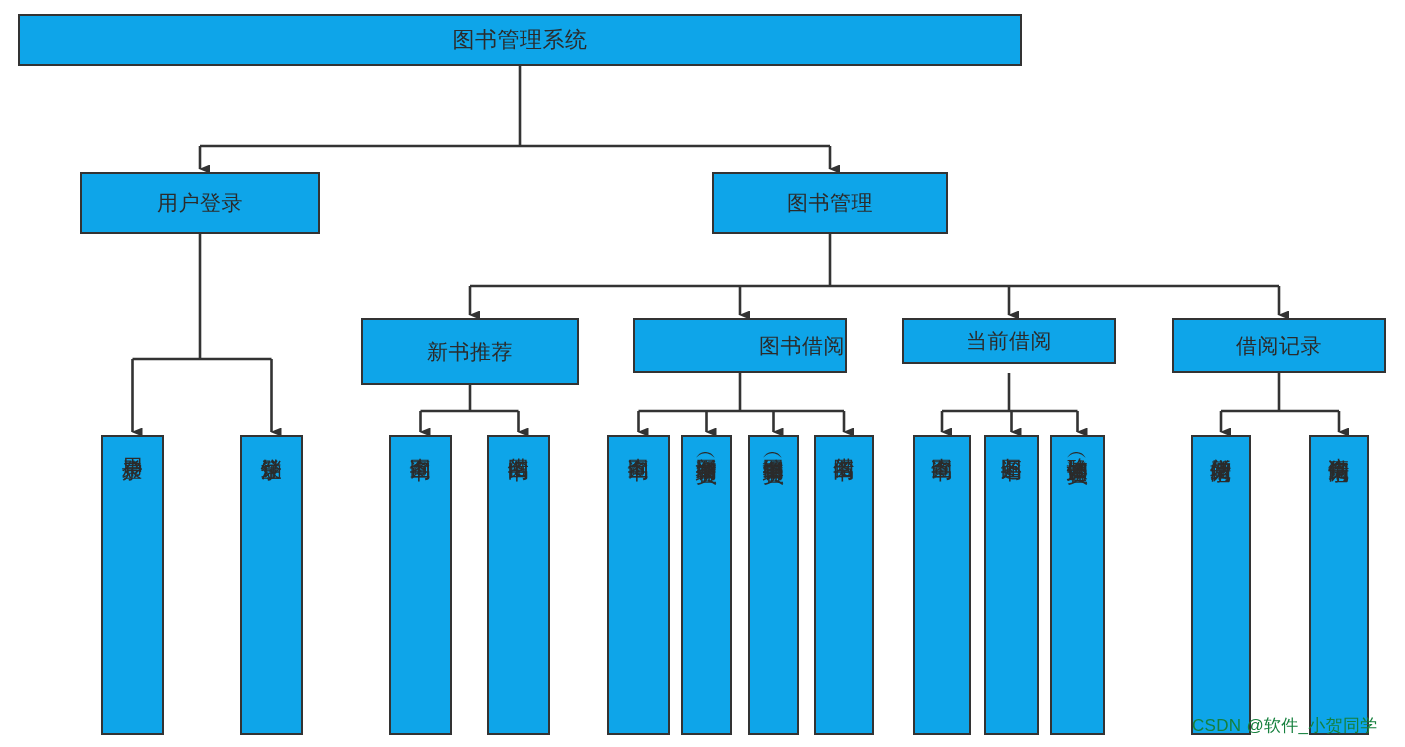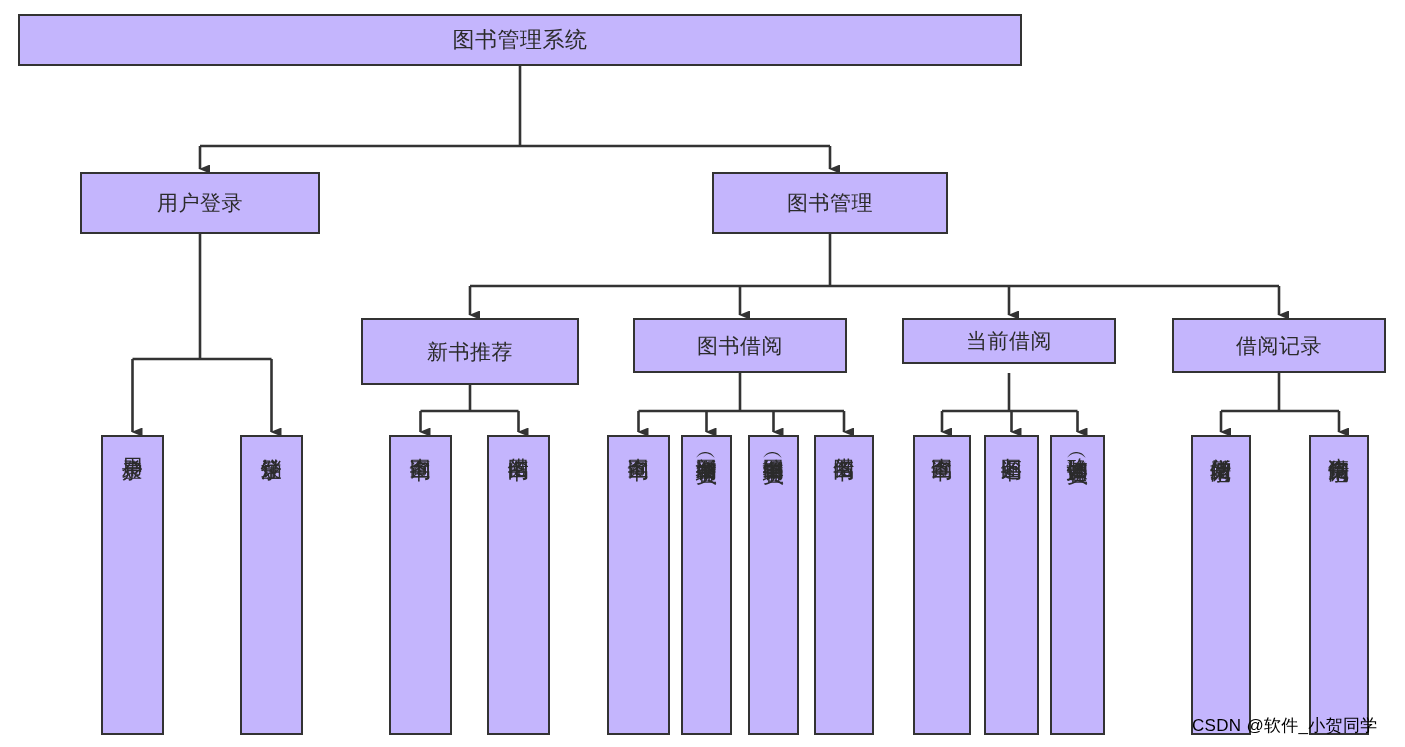--- a/index.html
+++ b/index.html
@@ -23,21 +23,21 @@
     left: 0;
     top: 0;
     width: 1405px;
     height: 747px;
     pointer-events: none;
   }
   .node {
     position: absolute;
     box-sizing: border-box;
     border: 2.5px solid #333333;
-    background: #c4b5fd;
+    background: #0ea5e9;
     display: flex;
     align-items: center;
     justify-content: center;
     color: #2b2b2b;
   }
   .node.horizontal {
     font-size: 21px;
     letter-spacing: 0.5px;
   }
   .node.vertical {
@@ -118,21 +118,21 @@
       </div>
       <div class="node horizontal" style="left: 80px; top: 172px; width: 240px; height: 62px;">
         <span>用户登录</span>
       </div>
       <div class="node horizontal" style="left: 712px; top: 172px; width: 236px; height: 62px;">
         <span>图书管理</span>
       </div>
       <div class="node horizontal" style="left: 361px; top: 318px; width: 218px; height: 67px;">
         <span>新书推荐</span>
       </div>
-      <div class="node horizontal" style="left: 633px; top: 318px; width: 214px; height: 55px;">
+      <div class="node horizontal" style="left: 633px; top: 318px; width: 214px; height: 55px; justify-content: flex-end;">
         <span>图书借阅</span>
       </div>
       <div class="node horizontal" style="left: 902px; top: 318px; width: 214px; height: 46px;">
         <span>当前借阅</span>
       </div>
       <div class="node horizontal" style="left: 1172px; top: 318px; width: 214px; height: 55px;">
         <span>借阅记录</span>
       </div>
       <div class="node vertical" style="left: 101px; top: 435px; width: 63px; height: 300px;">
         <span class="vlabel">用户登录</span>
@@ -168,15 +168,15 @@
         <span class="vlabel">确认归还（管理员）</span>
       </div>
       <div class="node vertical" style="left: 1191px; top: 435px; width: 60px; height: 300px;">
         <span class="vlabel">新增借阅记录</span>
       </div>
       <div class="node vertical" style="left: 1309px; top: 435px; width: 60px; height: 300px;">
         <span class="vlabel">查询借阅记录</span>
       </div>
     </div>
 
-  <div class="watermark" style="left: 1192px; top: 714px; color: #000000;">CSDN @软件_小贺同学</div>
+  <div class="watermark" style="left: 1192px; top: 714px; color: #15803d;">CSDN @软件_小贺同学</div>
 
 </div>
 
 </body></html>

